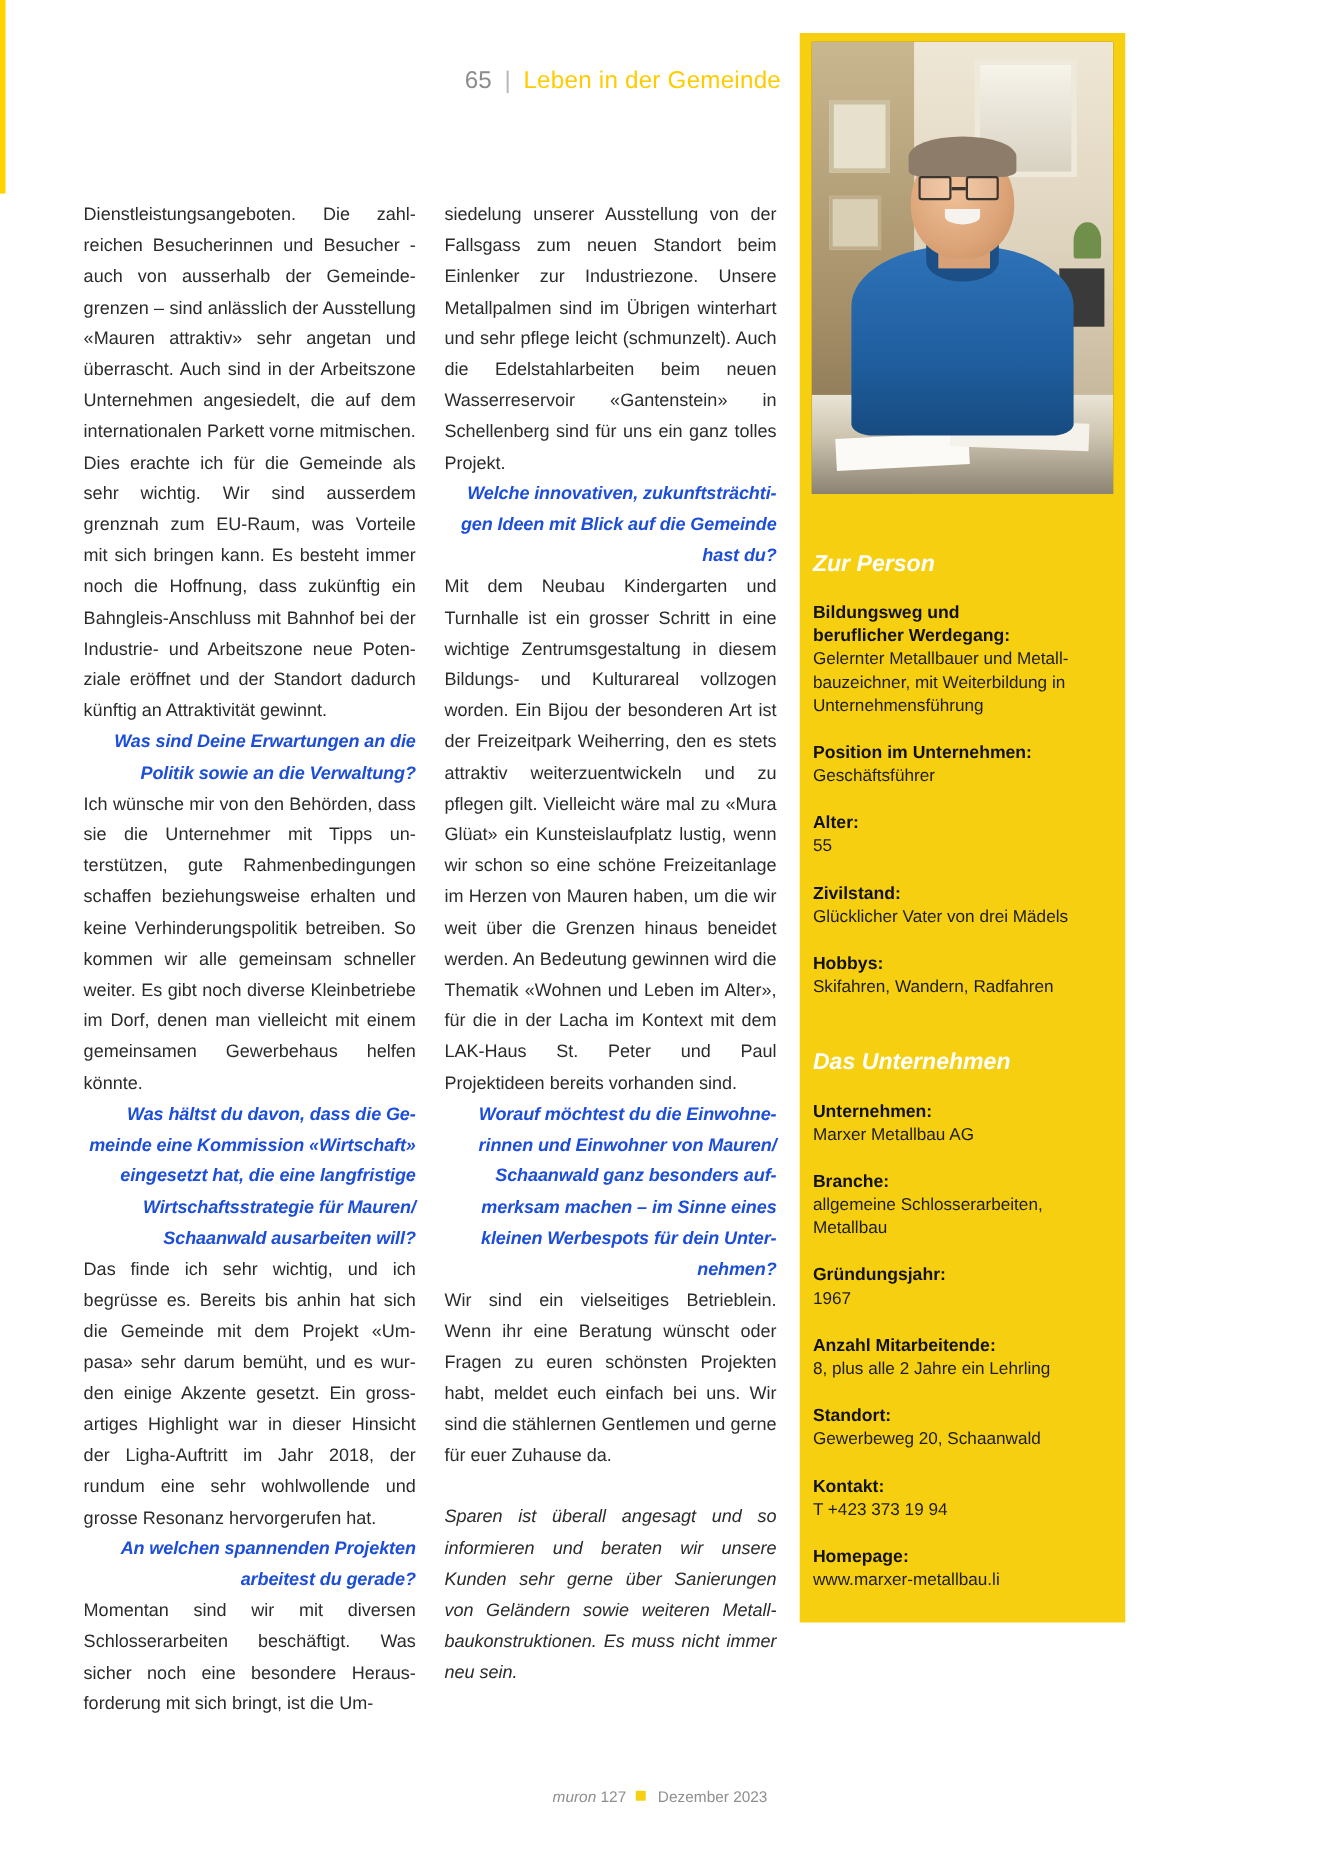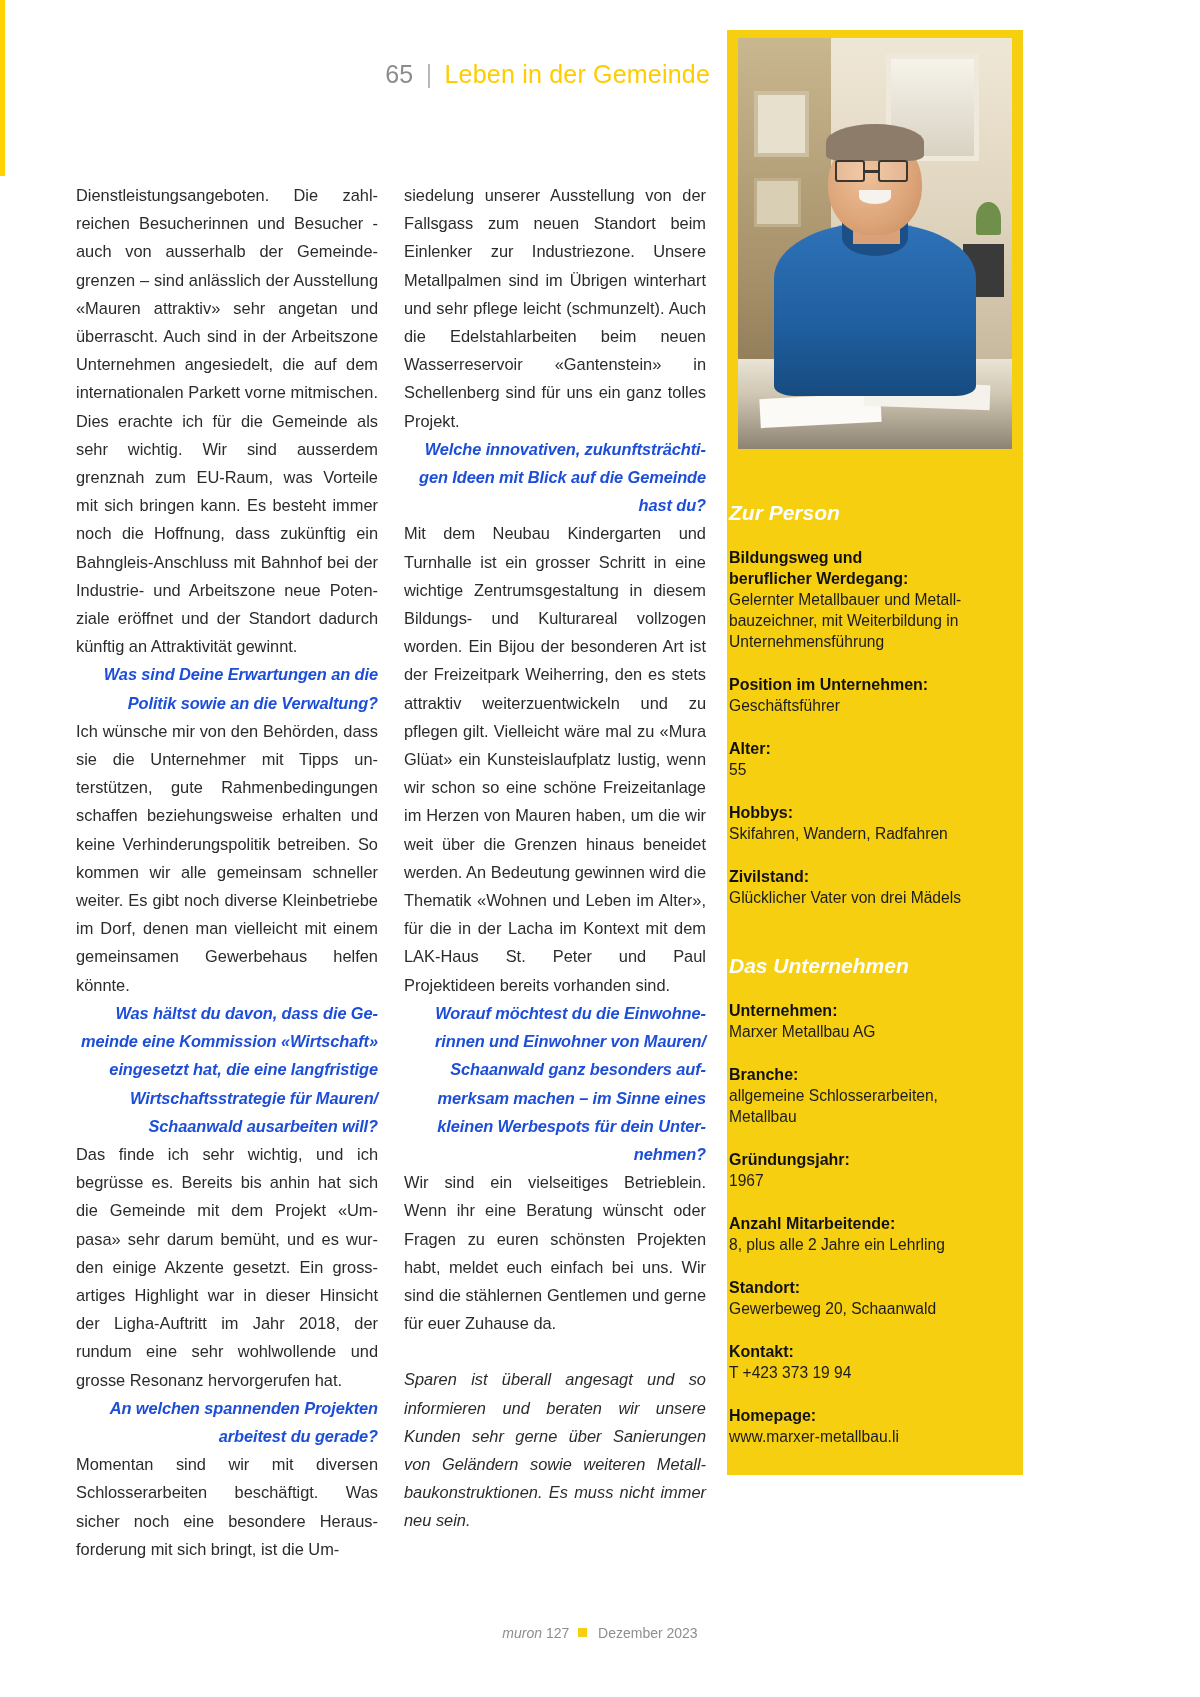--- a/index.html
+++ b/index.html
@@ -20,21 +20,21 @@
     width: 5px; height: 176px;
     background: #ffd200;
   }
 
   
   .running-head {
     position: absolute;
     left: 0; top: 60px;
     width: 710px;
     text-align: right;
-    font-size: 25px;
+    font-size: 22px;
     letter-spacing: 0.2px;
     padding-left: 24px;
   }
   .running-head .folio { color: #8c8c8c; }
   .running-head .bar { color: #b9b9b9; padding: 0 5px; font-weight: 300; }
   .running-head .section { color: #ffcc00; }
 
   
   .col {
     position: absolute;
@@ -121,21 +121,21 @@
                background:#6f8f4a; border-radius:50% 50% 10% 10%; }
 
   .rail-section-title {
     font-size: 21px;
     font-weight: bold;
     font-style: italic;
     color: #ffffff;
     margin: 0;
     padding: 0 0 0 0;
   }
-  .rail-body { padding: 0 24px 0 2px; }
+  .rail-body { padding: 0 24px 0 12px; }
   .rail-block { margin-top: 22px; }
   .rail-label {
     font-size: 16px;
     font-weight: bold;
     line-height: 21px;
     color: #111111;
   }
   .rail-value {
     font-size: 15.6px;
     line-height: 21px;
@@ -224,26 +224,26 @@
           </div>
           <div class="rail-block">
             <div class="rail-label">Position im Unternehmen:</div>
             <div class="rail-value">Geschäftsführer</div>
           </div>
           <div class="rail-block">
             <div class="rail-label">Alter:</div>
             <div class="rail-value">55</div>
           </div>
           <div class="rail-block">
+            <div class="rail-label">Zivilstand:</div>
+            <div class="rail-value">Glücklicher Vater von drei Mädels</div>
+          </div>
+          <div class="rail-block">
             <div class="rail-label">Hobbys:</div>
             <div class="rail-value">Skifahren, Wandern, Radfahren</div>
-          </div>
-          <div class="rail-block">
-            <div class="rail-label">Zivilstand:</div>
-            <div class="rail-value">Glücklicher Vater von drei Mädels</div>
           </div>
         </div>
     </div>
     <div class="sp-company">
       <div class="rail-section-title">Das Unternehmen</div>
       <div>
           <div class="rail-block">
             <div class="rail-label">Unternehmen:</div>
             <div class="rail-value">Marxer Metallbau AG</div>
           </div>

